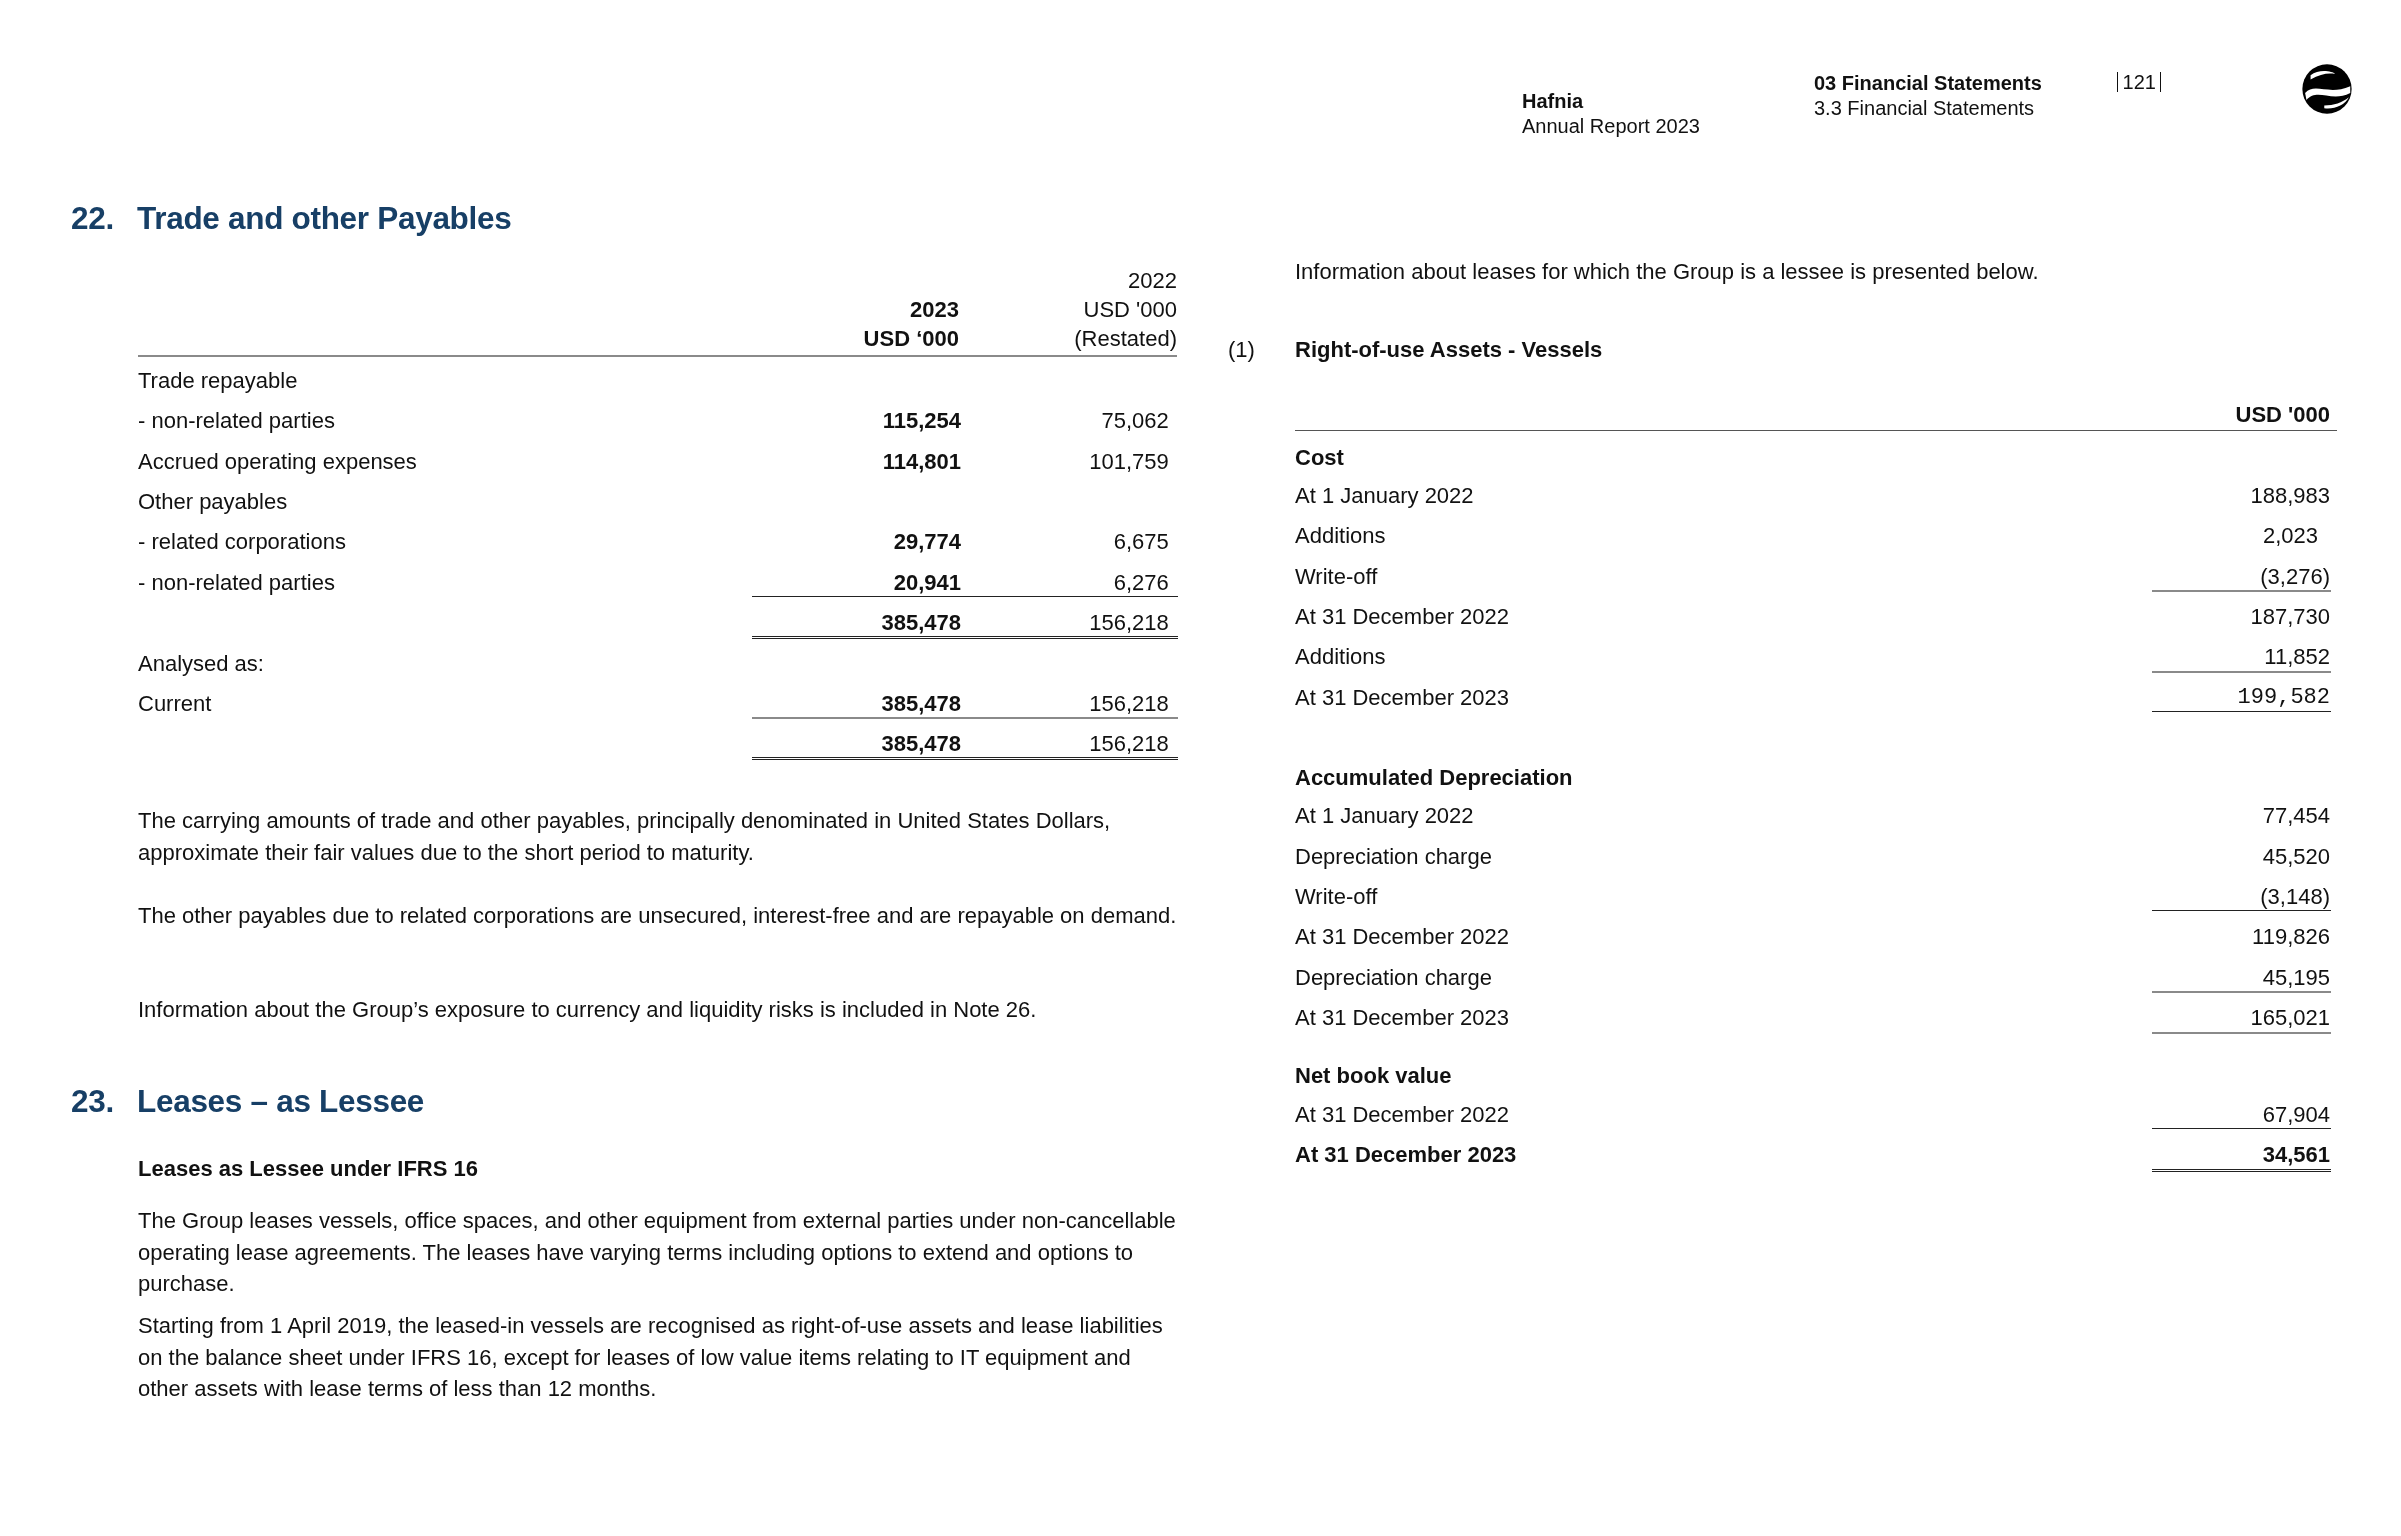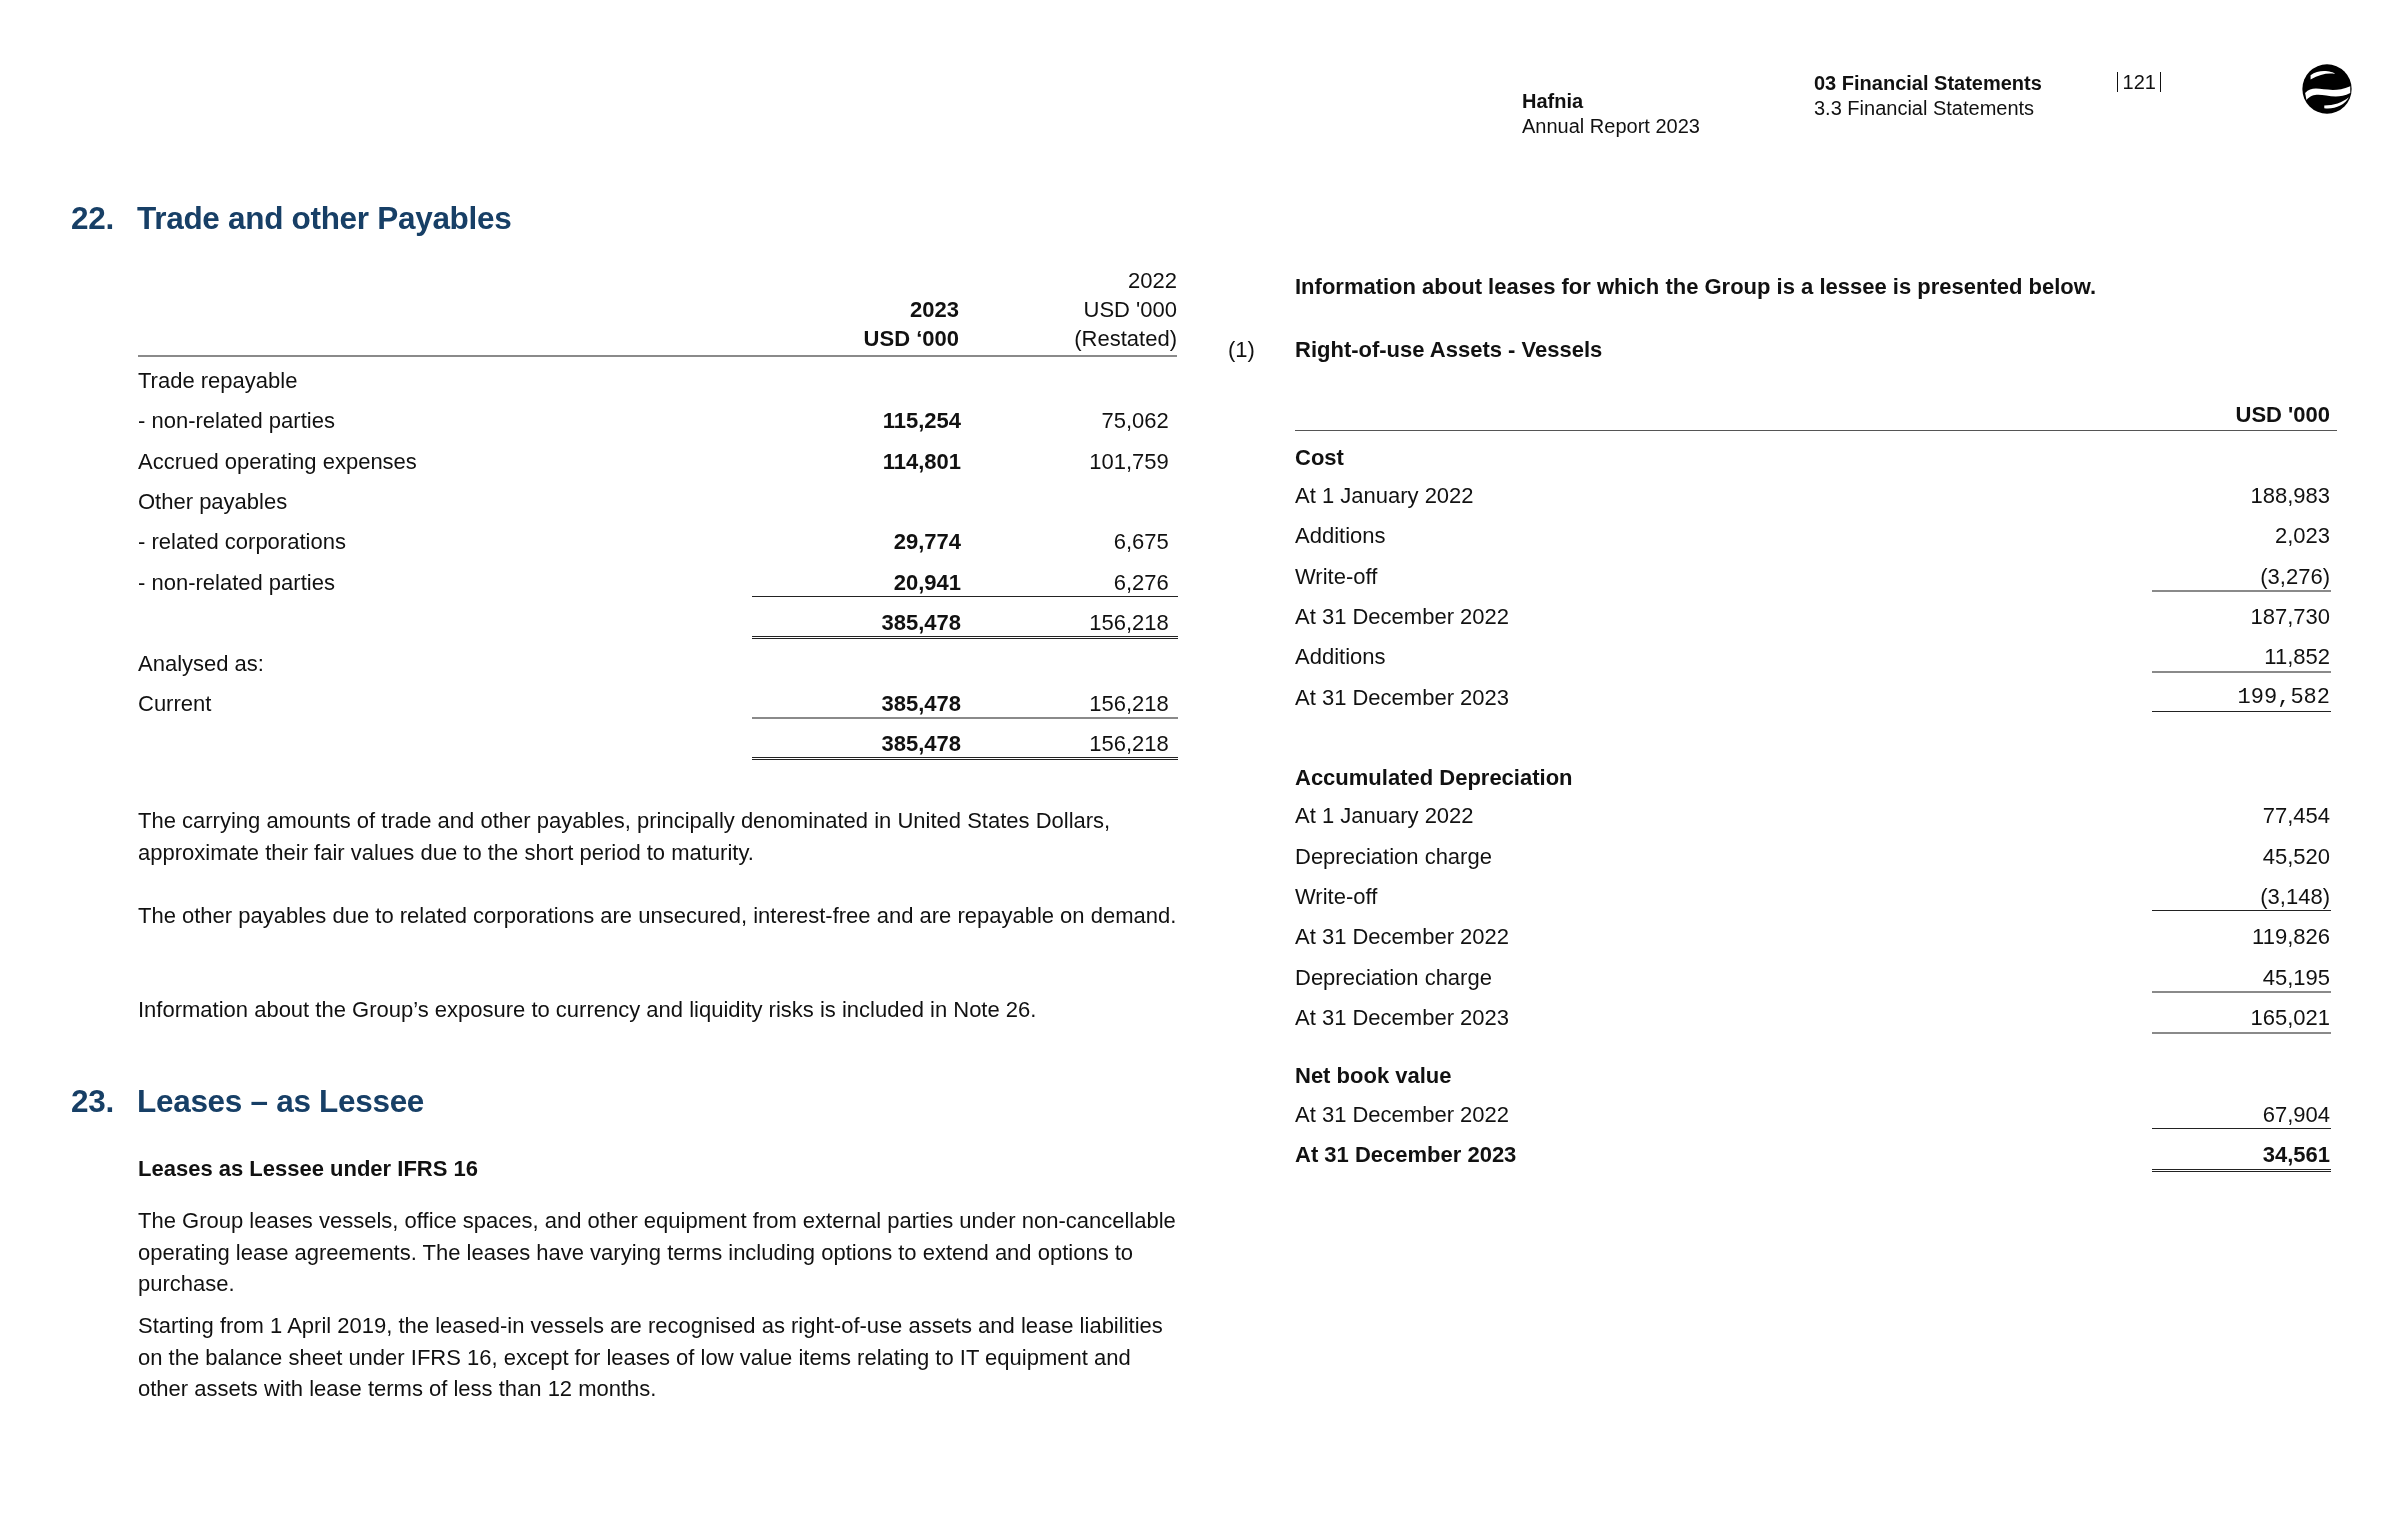--- a/index.html
+++ b/index.html
@@ -126,39 +126,39 @@
 <div class="para" style="left:138px; top:900px; width:1041px;">The other payables due to related corporations are unsecured, interest-free and are repayable on demand.</div>
 <div class="para" style="left:138px; top:994px; width:1095px;">Information about the Group’s exposure to currency and liquidity risks is included in Note 26.</div>
 
 <div class="abs h-section" style="left:71px; top:1082px;">
   <span class="num">23.</span><span>Leases – as Lessee</span>
 </div>
 <div class="para bold" style="left:138px; top:1153px;">Leases as Lessee under IFRS 16</div>
 <div class="para" style="left:138px; top:1184px; width:1041px;margin-top:21px;">The Group leases vessels, office spaces, and other equipment from external parties under non-cancellable operating lease agreements. The leases have varying terms including options to extend and options to purchase.</div>
 <div class="para" style="left:138px; top:1310px; width:1041px;">Starting from 1 April 2019, the leased-in vessels are recognised as right-of-use assets and lease liabilities on the balance sheet under IFRS 16, except for leases of low value items relating to IT equipment and other assets with lease terms of less than 12 months.</div>
 
-<div class="para" style="left:1295px; top:271px;font-weight:bold;">Information about leases for which the Group is a lessee is presented below.</div>
+<div class="para" style="left:1295px; top:256px;">Information about leases for which the Group is a lessee is presented below.</div>
 <div class="para" style="left:1228px; top:334px;">(1)</div>
 <div class="para bold" style="left:1295px; top:334px;">Right-of-use Assets - Vessels</div>
 <div class="row bold" style="left:1295px; top:401px; width:1035px;">
   <div class="val" style="right:0; top:0;">USD '000</div>
 </div>
 <div class="rule" style="left:1295px; top:430px; width:1042px; border-top-color:#555;"></div>
 
 <div id="rou-table">
     <div class="row bold" style="left: 1295px; top: 444px; width: 1035px;">
       <div class="lbl">Cost</div>
     </div>
     <div class="row" style="left: 1295px; top: 482px; width: 1035px;">
       <div class="lbl">At 1 January 2022</div>
       <div class="val" style="right: 0px;">188,983</div>
     </div>
     <div class="row" style="left: 1295px; top: 522px; width: 1035px;">
       <div class="lbl">Additions</div>
-      <div class="val" style="right: 0px;">2,023</div>
+      <div class="val" style="right: 12px;">2,023</div>
     </div>
     <div class="row" style="left: 1295px; top: 563px; width: 1035px;">
       <div class="lbl">Write-off</div>
       <div class="val" style="right: 0px;">(3,276)</div>
     </div>
     <div class="row" style="left: 1295px; top: 603px; width: 1035px;">
       <div class="lbl">At 31 December 2022</div>
       <div class="val" style="right: 0px;">187,730</div>
     </div>
     <div class="row" style="left: 1295px; top: 643px; width: 1035px;">

